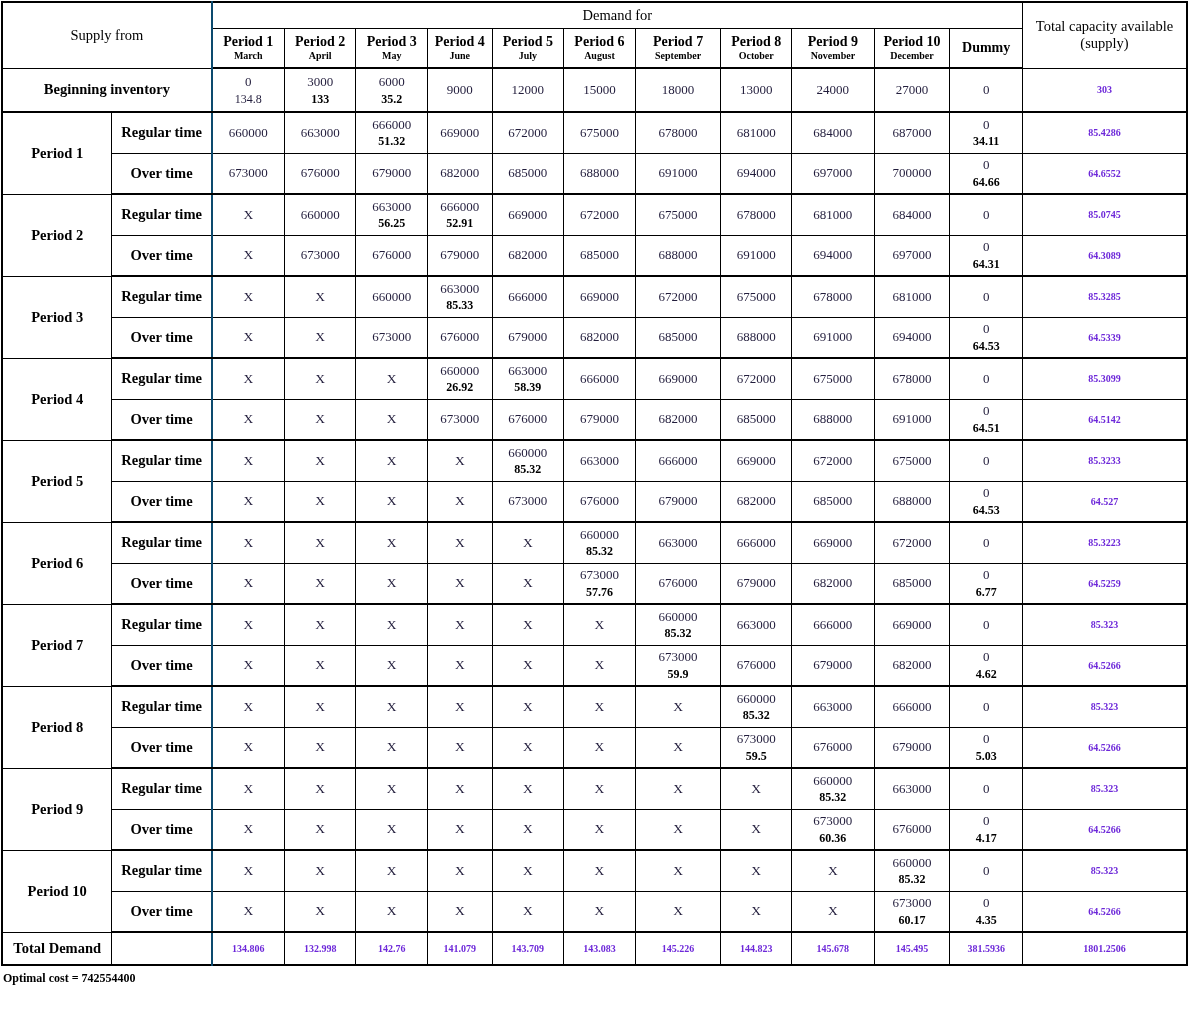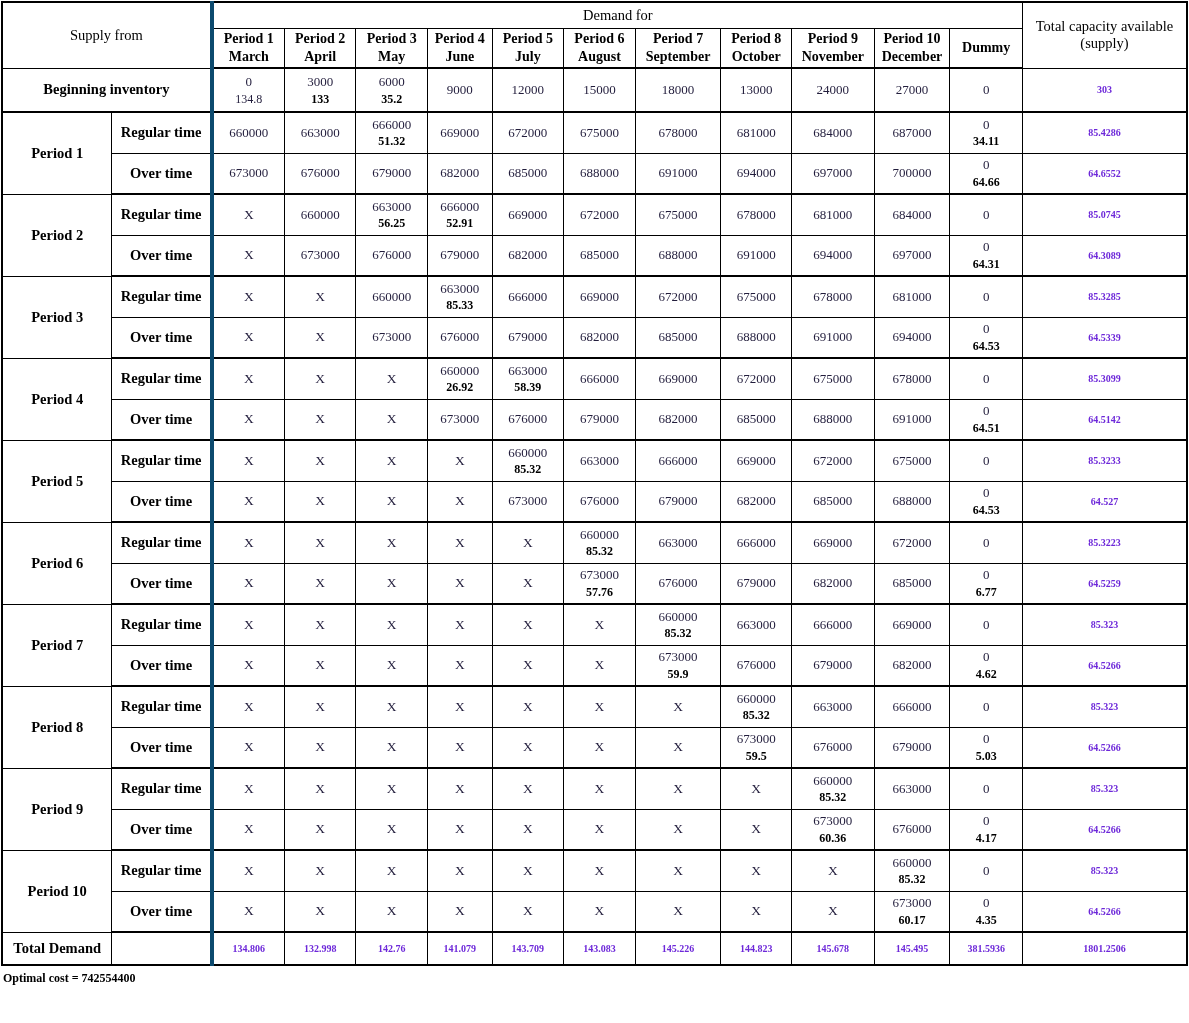--- a/index.html
+++ b/index.html
@@ -21,25 +21,25 @@
   }
   thead tr.band-row   { height:26px; }
   thead tr.col-head   { height:40px; }
   tr.begin-row        { height:44px;border-radius:7px; }
   tr.period-row       { height:41px; }
   tr.total-row        { height:33px; }
 
   thead tr.col-head th { border-bottom:2px solid #000; }
   tr.group-end td { border-bottom:2px solid #000; }
 
-  th.corner, td.row-label-wide, td.sub-label, td.total-spacer { border-right:4px solid #0c4a6e; }
+  th.corner, td.row-label-wide, td.sub-label, td.total-spacer { border-right:2px solid #0c4a6e; }
 
   .hdr-plain { font-weight:normal; font-size:14.5px; }
   .col-title { font-weight:bold; font-size:14px; line-height:1.25; }
-  .col-sub   { font-weight:bold; font-size:14px; line-height:1.25; }
+  .col-sub   { font-weight:bold; font-size:10px; line-height:1.25; }
   .col-sub:empty { display:none; }
 
   td.period-label, td.sub-label, td.row-label-wide, td.total-label {
     font-weight:bold; font-size:14.5px;
   }
 
   .cost  { font-size:13px; line-height:1.35; color:#221d3c; }
   .alloc { font-size:12px; line-height:1.35; font-weight:bold; color:#000; }
   .alloc.plain { font-weight:normal; color:#221d3c; }
   .xmark { font-size:13.5px; color:#221d3c; }

